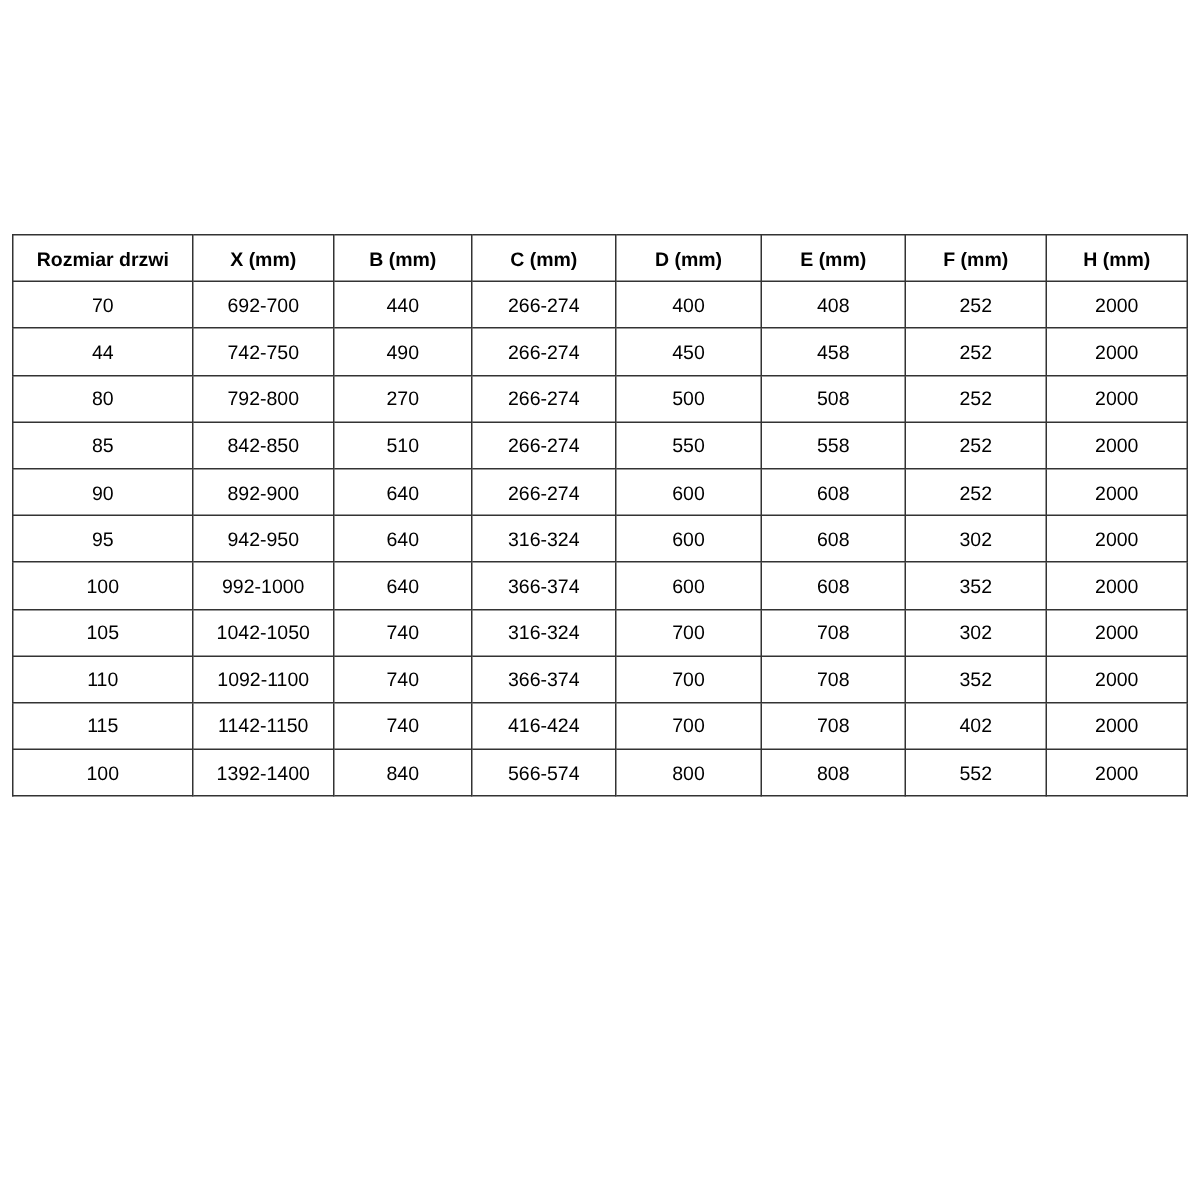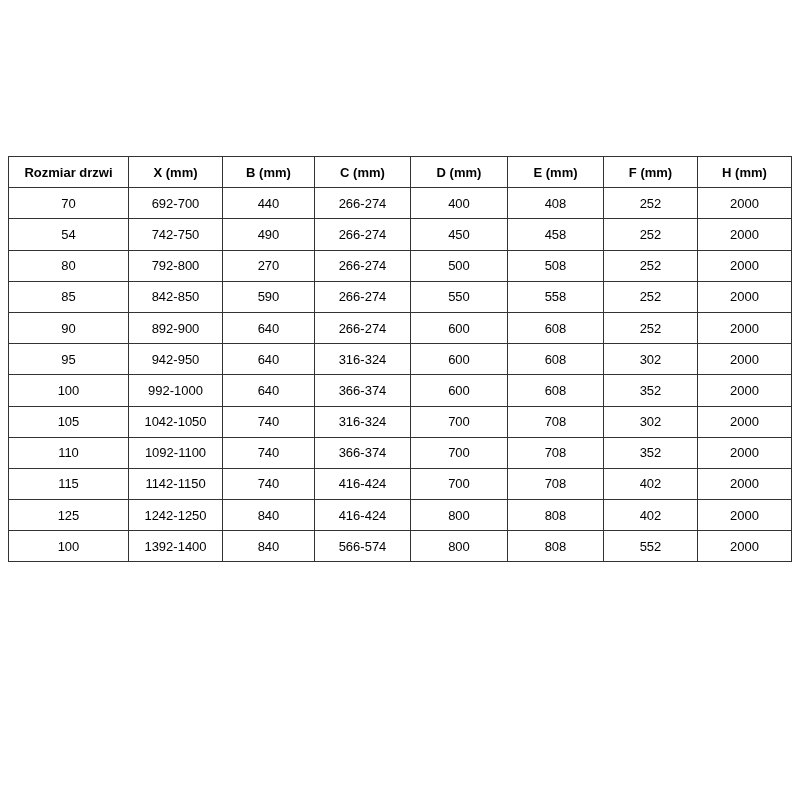--- a/index.html
+++ b/index.html
@@ -73,21 +73,21 @@
           <td>70</td>
           <td>692-700</td>
           <td>440</td>
           <td>266-274</td>
           <td>400</td>
           <td>408</td>
           <td>252</td>
           <td>2000</td>
         </tr>
         <tr>
-          <td>54</td>
+          <td>44</td>
           <td>742-750</td>
           <td>490</td>
           <td>266-274</td>
           <td>450</td>
           <td>458</td>
           <td>252</td>
           <td>2000</td>
         </tr>
         <tr>
           <td>80</td>
@@ -95,21 +95,21 @@
           <td>270</td>
           <td>266-274</td>
           <td>500</td>
           <td>508</td>
           <td>252</td>
           <td>2000</td>
         </tr>
         <tr>
           <td>85</td>
           <td>842-850</td>
-          <td>590</td>
+          <td>510</td>
           <td>266-274</td>
           <td>550</td>
           <td>558</td>
           <td>252</td>
           <td>2000</td>
         </tr>
         <tr>
           <td>90</td>
           <td>892-900</td>
           <td>640</td>
@@ -163,30 +163,20 @@
           <td>115</td>
           <td>1142-1150</td>
           <td>740</td>
           <td>416-424</td>
           <td>700</td>
           <td>708</td>
           <td>402</td>
           <td>2000</td>
         </tr>
         <tr>
-          <td>125</td>
-          <td>1242-1250</td>
-          <td>840</td>
-          <td>416-424</td>
-          <td>800</td>
-          <td>808</td>
-          <td>402</td>
-          <td>2000</td>
-        </tr>
-        <tr>
           <td>100</td>
           <td>1392-1400</td>
           <td>840</td>
           <td>566-574</td>
           <td>800</td>
           <td>808</td>
           <td>552</td>
           <td>2000</td>
         </tr>
       </tbody>

